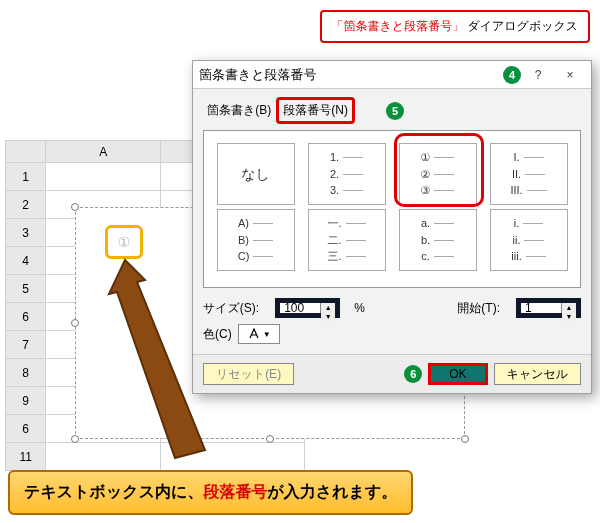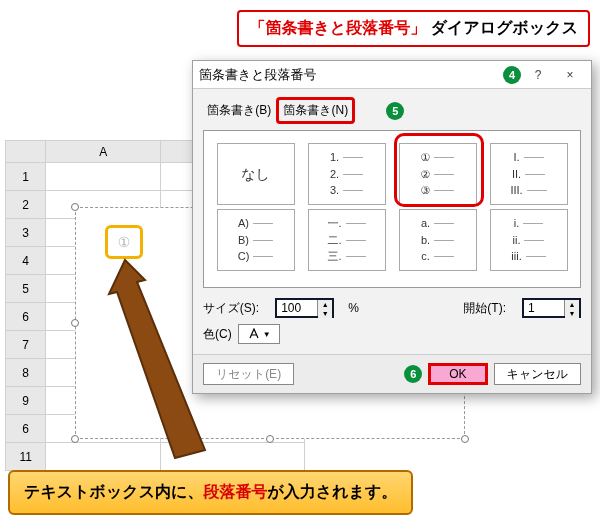--- a/index.html
+++ b/index.html
@@ -12,22 +12,22 @@
     height: 523px;
     overflow: hidden;
   }
   .callout-top {
     position: absolute;
     top: 10px; right: 10px;
     background: #fff;
     border: 2px solid #e00000;
     border-radius: 4px;
     padding: 6px 10px;
-    font-size: 16px;
-    font-weight: bold;
+    font-size: 12px;
+    font-weight: normal;
     z-index: 50;
   }
   .callout-top .red { color: #e00000; }
   .sheet {
     position: absolute;
     left: 5px; top: 140px;
     width: 300px;
     border-collapse: collapse;
     font-size: 12px;
     z-index: 1;
@@ -123,21 +123,21 @@
   .sel-ring {
     position:absolute;
     border: 3px solid #e00000;
     border-radius: 10px;
     pointer-events: none;
   }
   .controls { display:flex; align-items:center; gap:14px; margin-top:10px;}
   .controls .lab { margin-right:2px;}
   .spin {
     display:inline-flex; align-items:stretch; height:20px;
-    border:2px solid #0f172a; background:#fff;
+    border:5px solid #0f172a; background:#fff;
   }
   .spin input {
     width:40px; border:none; padding:0 4px; font-size:12px; outline:none;
   }
   .spin .arrows { display:flex; flex-direction:column; border-left:1px solid #888; }
   .spin .arrows div { width:14px; height:10px; font-size:7px; line-height:9px; text-align:center; background:#eee;}
   .controls .spacer { flex:1; }
   .color-row { display:flex; align-items:center; gap:6px; margin-top:6px;}
   .colorbtn {
     width:42px; height:20px; border:1px solid #888; background:#fff;
@@ -145,24 +145,24 @@
   }
   .colorbtn .dd { font-size:8px;}
   .dlg-foot {
     display:flex; gap:6px; padding:8px 10px;
     border-top: 1px solid #ccc;
     background: #ececec;
     align-items:center;
   }
   .btn {
     height: 22px; padding: 0 12px;
-    border:1px solid #888; background:#ffffff;
+    border:1px solid #888; background:#fef9c3;
     font-size:12px; line-height:20px;
   }
-  .btn.ok { border:3px solid #e00000; background:#f9a8d4; padding: 0 18px; line-height:16px;}
+  .btn.ok { border:3px solid #e00000; background:#0f766e; padding: 0 18px; line-height:16px;}
   .btn.reset { color:#888; }
 
   .badge {
     width: 18px; height:18px; border-radius:50%;
     background:#0a8f3c; color:#fff;
     font-size:11px; font-weight:bold;
     display:inline-flex; align-items:center; justify-content:center;
     position:absolute;
     z-index: 40;
   }
@@ -275,21 +275,21 @@
 <div class="dialog">
   <div class="dlg-title">
     <span class="dlg-title-text">箇条書きと段落番号</span>
     <span class="badge" style="position:static;margin-right:auto;margin-left:4px">4</span>
     <div class="dlg-tbtn">?</div>
     <div class="dlg-tbtn">×</div>
   </div>
   <div class="dlg-body">
     <div class="tabs">
       <span class="tab-b">箇条書き(B)</span>
-      <span class="tab-n">箇条書き(N)</span>
+      <span class="tab-n">段落番号(N)</span>
       <span class="badge" style="position:static;margin-left:30px">5</span>
     </div>
     <div class="grid-outer">
       <div class="grid-row">
         <div class="opt opt-none">
           <span>なし</span>
         </div>
         <div class="opt">
           <div class="ln">
               <span>1.</span>

